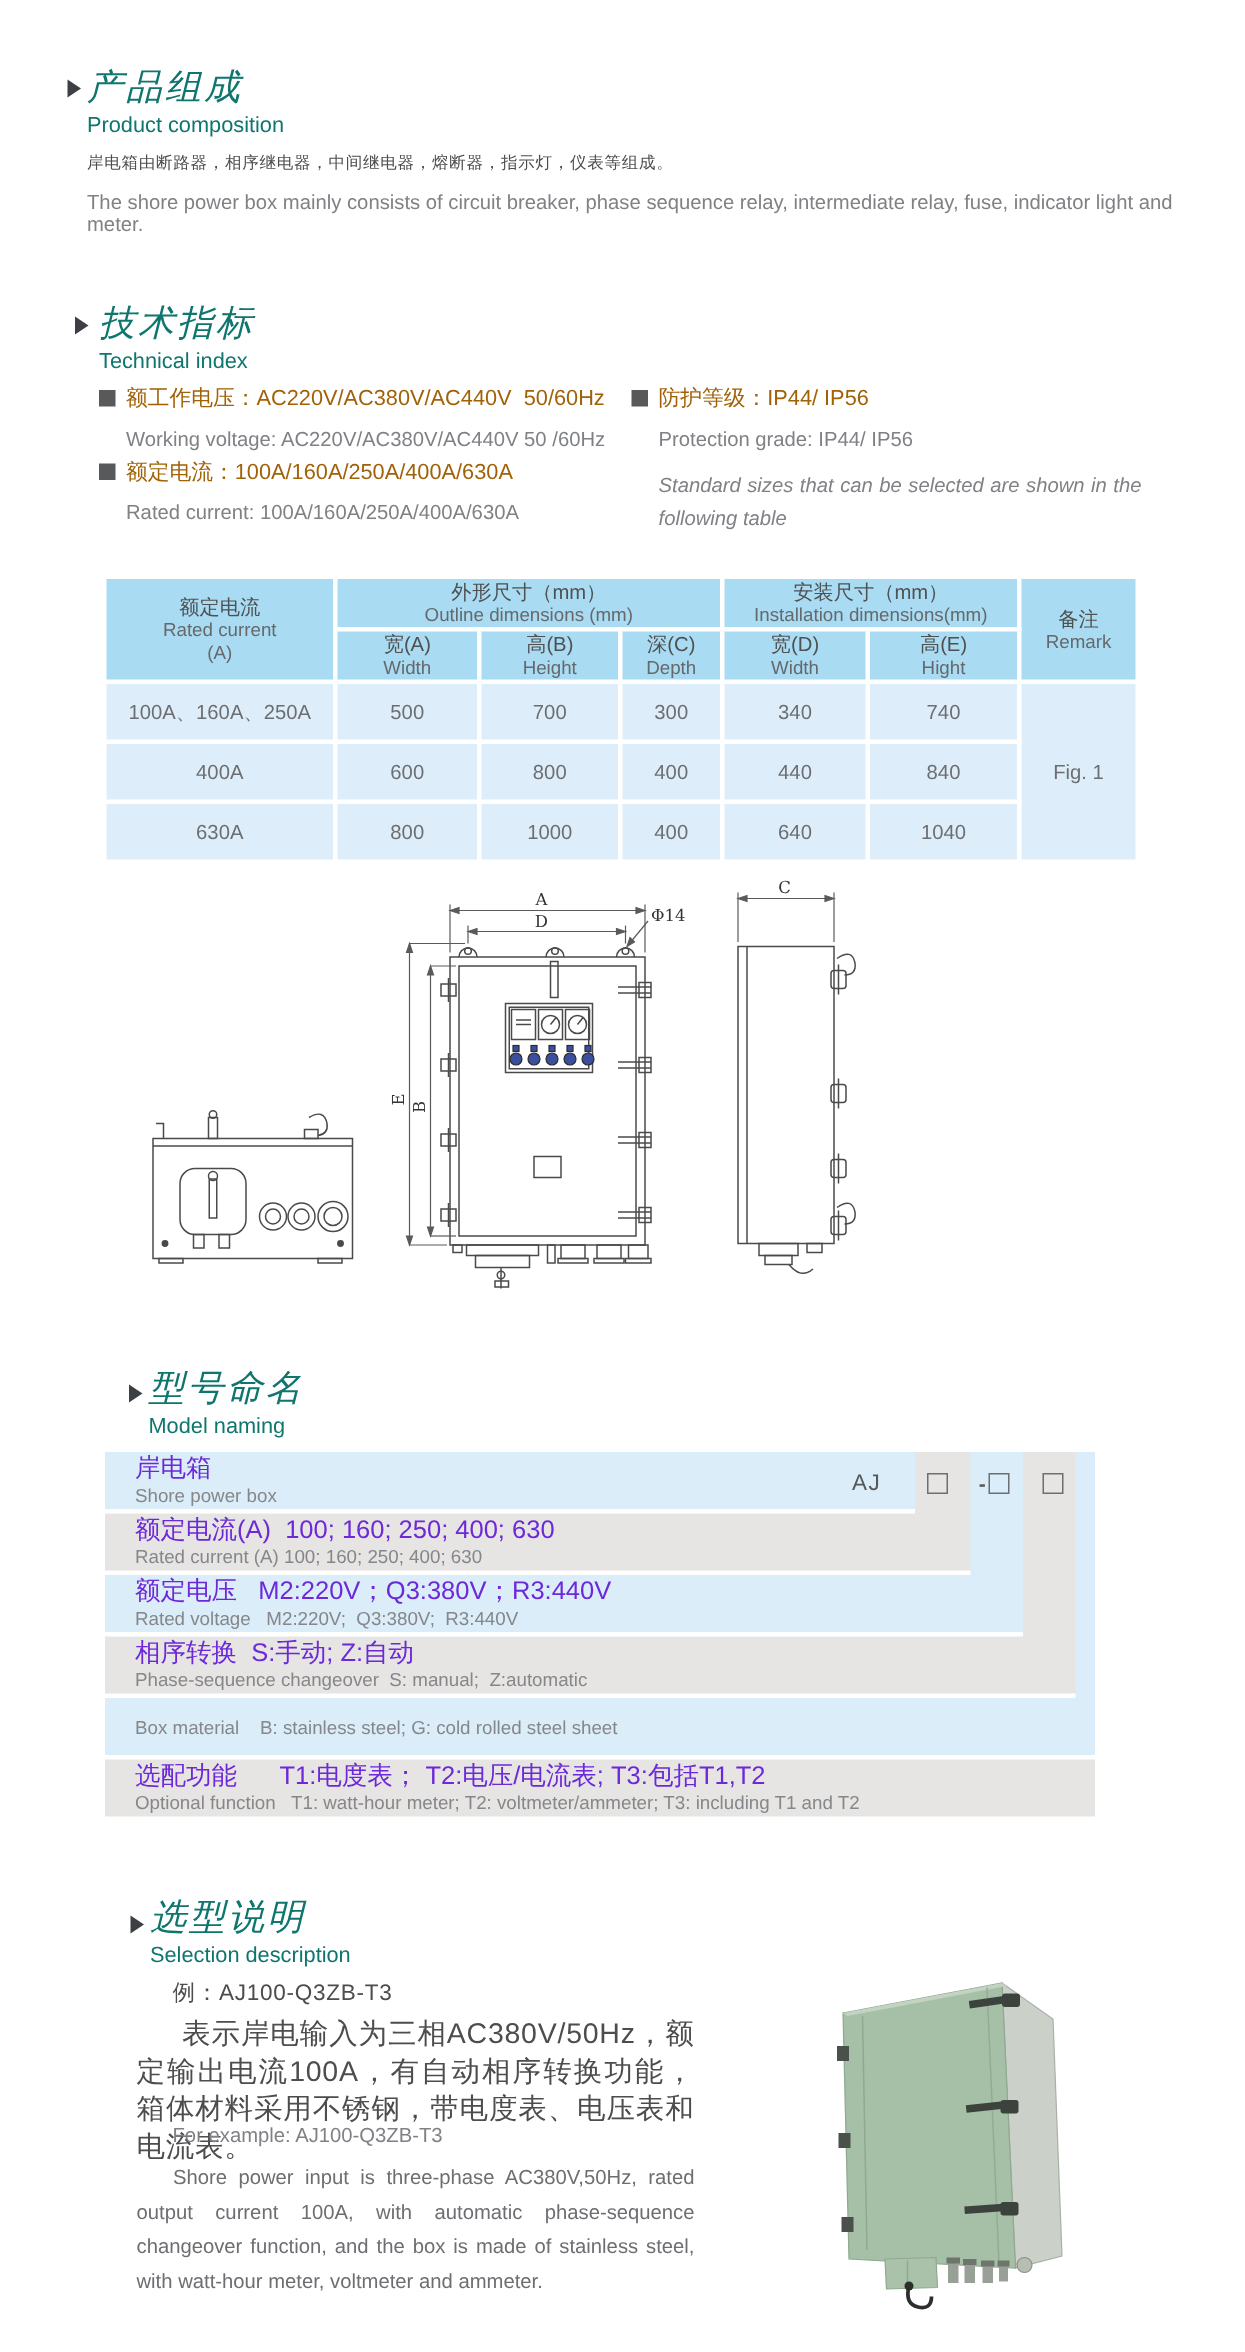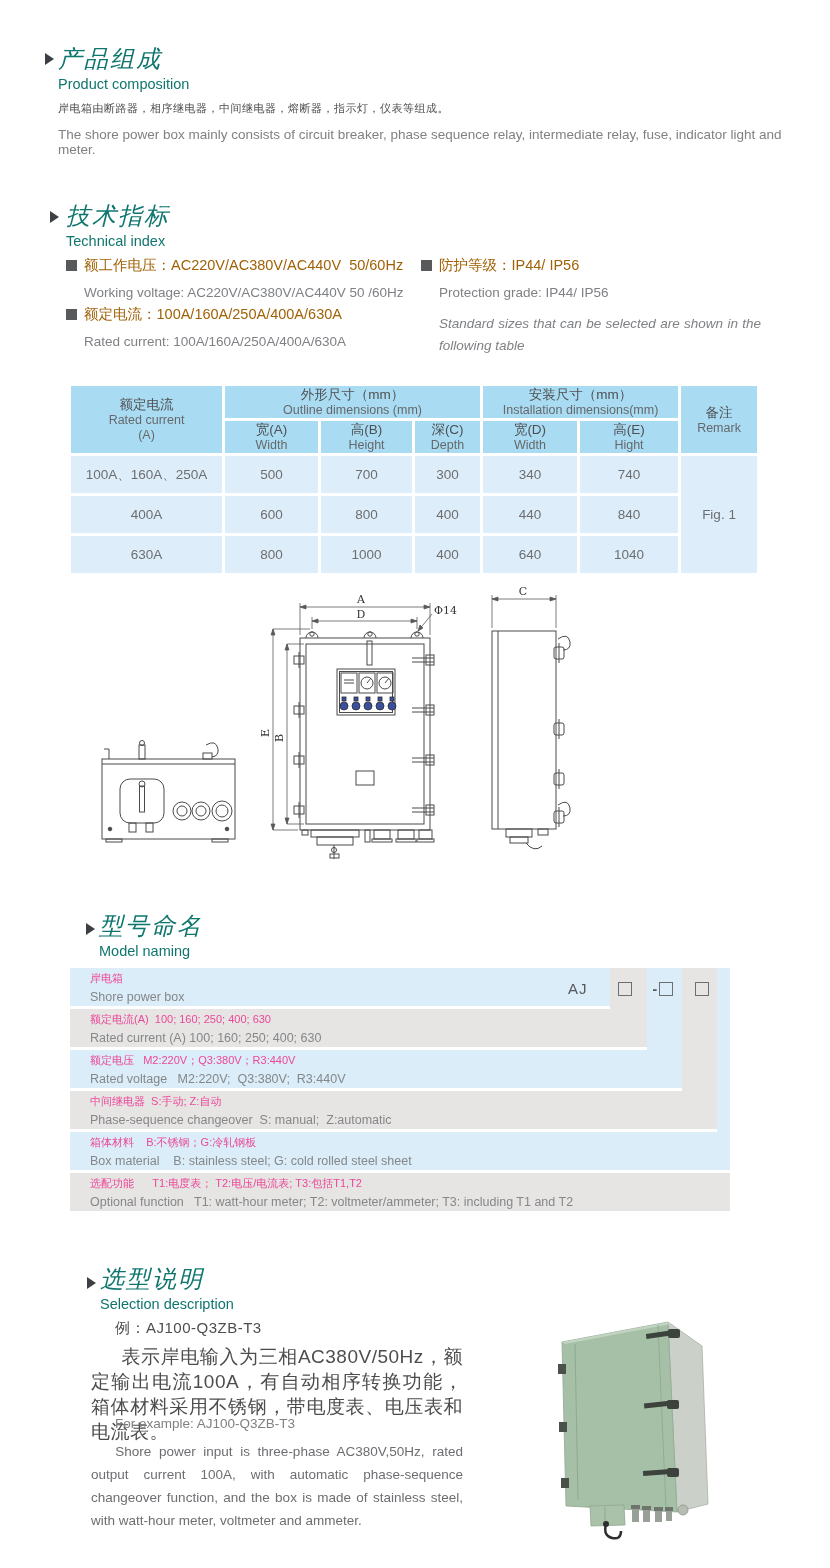--- a/index.html
+++ b/index.html
@@ -35,21 +35,21 @@
   .hen { font-size:12.5px; color:#66686b; line-height:15px; }
 
   
   svg text { font-family:"DejaVu Serif","Liberation Serif",serif; }
 
   
   .naming { position:absolute; left:70px; top:968px; width:660px; height:243px; }
   .layer { position:absolute; left:0; top:0; border-bottom:3px solid #ffffff; }
   .nrow { position:absolute; left:0; padding-left:20px; height:38px; z-index:10;
           display:flex; flex-direction:column; justify-content:center; }
-  .nrow .l1 { font-size:11px; color:#ec4899; white-space:pre-wrap; line-height:17px; }
+  .nrow .l1 { font-size:17px; color:#6d28d9; white-space:pre-wrap; line-height:17px; }
   .nrow .l2 { font-size:12.5px; color:#85878a; white-space:pre-wrap; line-height:16px; margin-top:2px; }
   .code-strip { position:absolute; left:498px; top:0; height:41px; z-index:11;
                 display:flex; align-items:center; }
   .code-prefix { font-size:15px; color:#56585a; letter-spacing:1px; }
   .code-box { width:12px; height:12px; border:1px solid #6d6e71; background:transparent; }
   .code-dash { font-size:14px; color:#56585a; margin-right:2px; font-weight:bold; }
 
   
   .sel-example { font-size:15px; color:#4d4d4f; letter-spacing:0.5px; }
   .sel-para-zh { font-size:19px; color:#4d4d4f; line-height:25px; text-align:justify;
@@ -383,25 +383,24 @@
   </div>
   <div class="nrow" style="top:41px;">
     <div class="l1">额定电流(A)  100; 160; 250; 400; 630</div>
     <div class="l2">Rated current (A) 100; 160; 250; 400; 630</div>
   </div>
   <div class="nrow" style="top:82px;">
     <div class="l1">额定电压   M2:220V；Q3:380V；R3:440V</div>
     <div class="l2">Rated voltage   M2:220V;  Q3:380V;  R3:440V</div>
   </div>
   <div class="nrow" style="top:123px;">
-    <div class="l1">中间继电器  S:手动; Z:自动</div>
+    <div class="l1">相序转换  S:手动; Z:自动</div>
     <div class="l2">Phase-sequence changeover  S: manual;  Z:automatic</div>
   </div>
   <div class="nrow" style="top:164px;">
-    <div class="l1">箱体材料    B:不锈钢；G:冷轧钢板</div>
     <div class="l2">Box material    B: stainless steel; G: cold rolled steel sheet</div>
   </div>
   <div class="nrow" style="top:205px;">
     <div class="l1">选配功能      T1:电度表； T2:电压/电流表; T3:包括T1,T2</div>
     <div class="l2">Optional function   T1: watt-hour meter; T2: voltmeter/ammeter; T3: including T1 and T2</div>
   </div>
 </div>
 
 <div class="abs" style="left:87px; top:1277px;">
     <div class="sec-arrow"></div>

